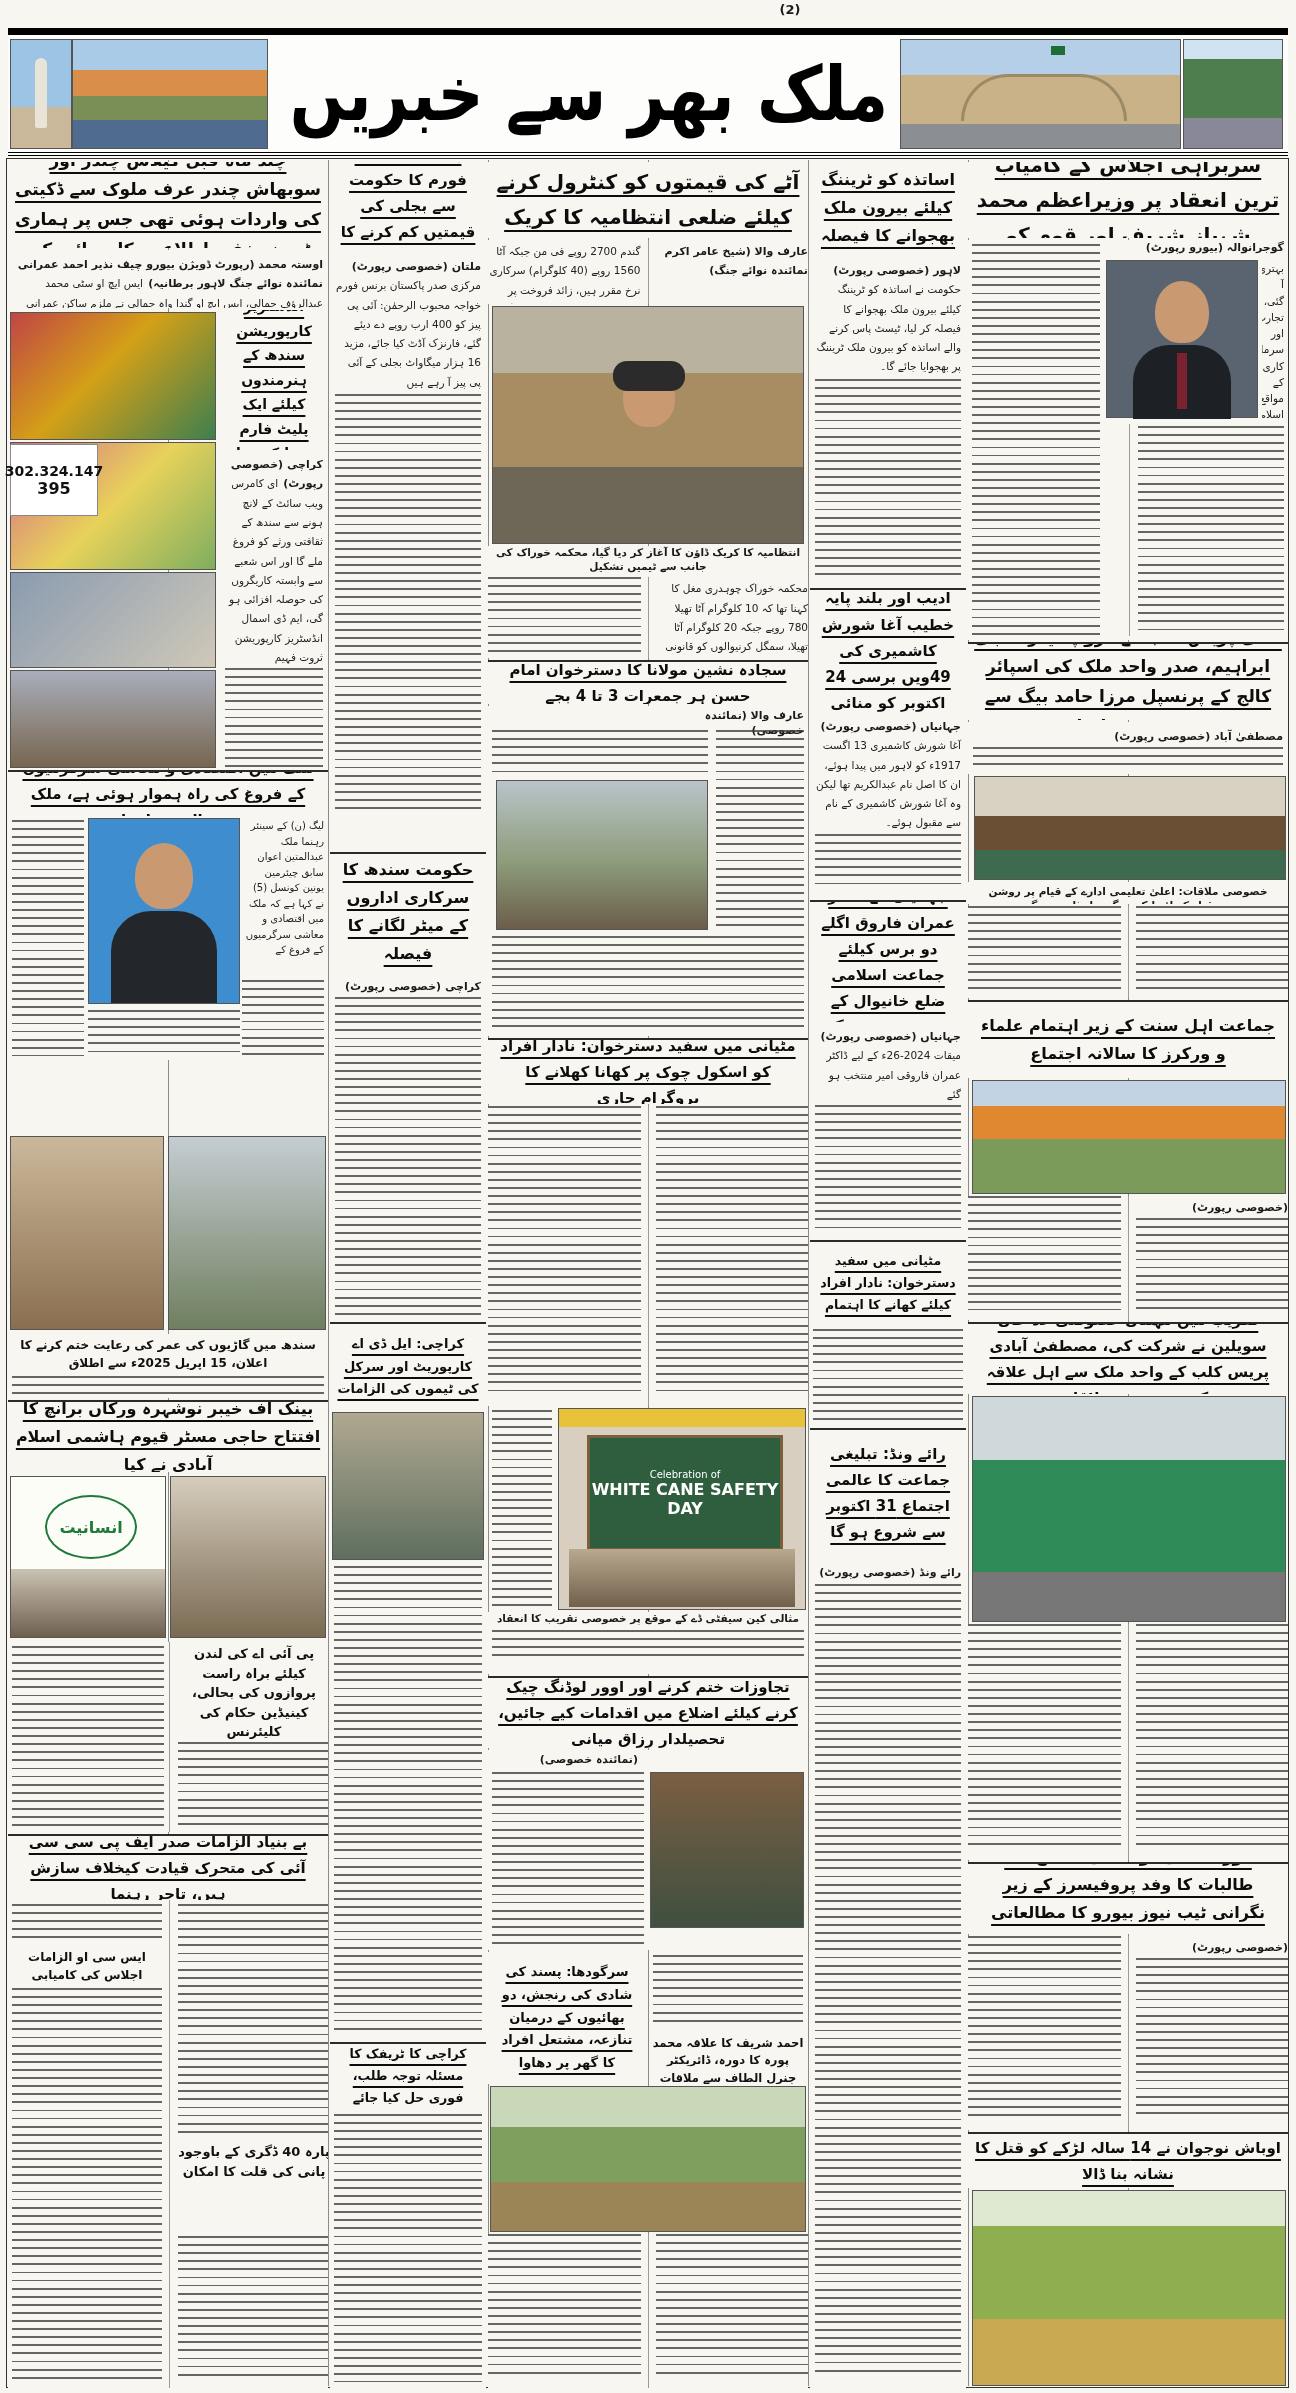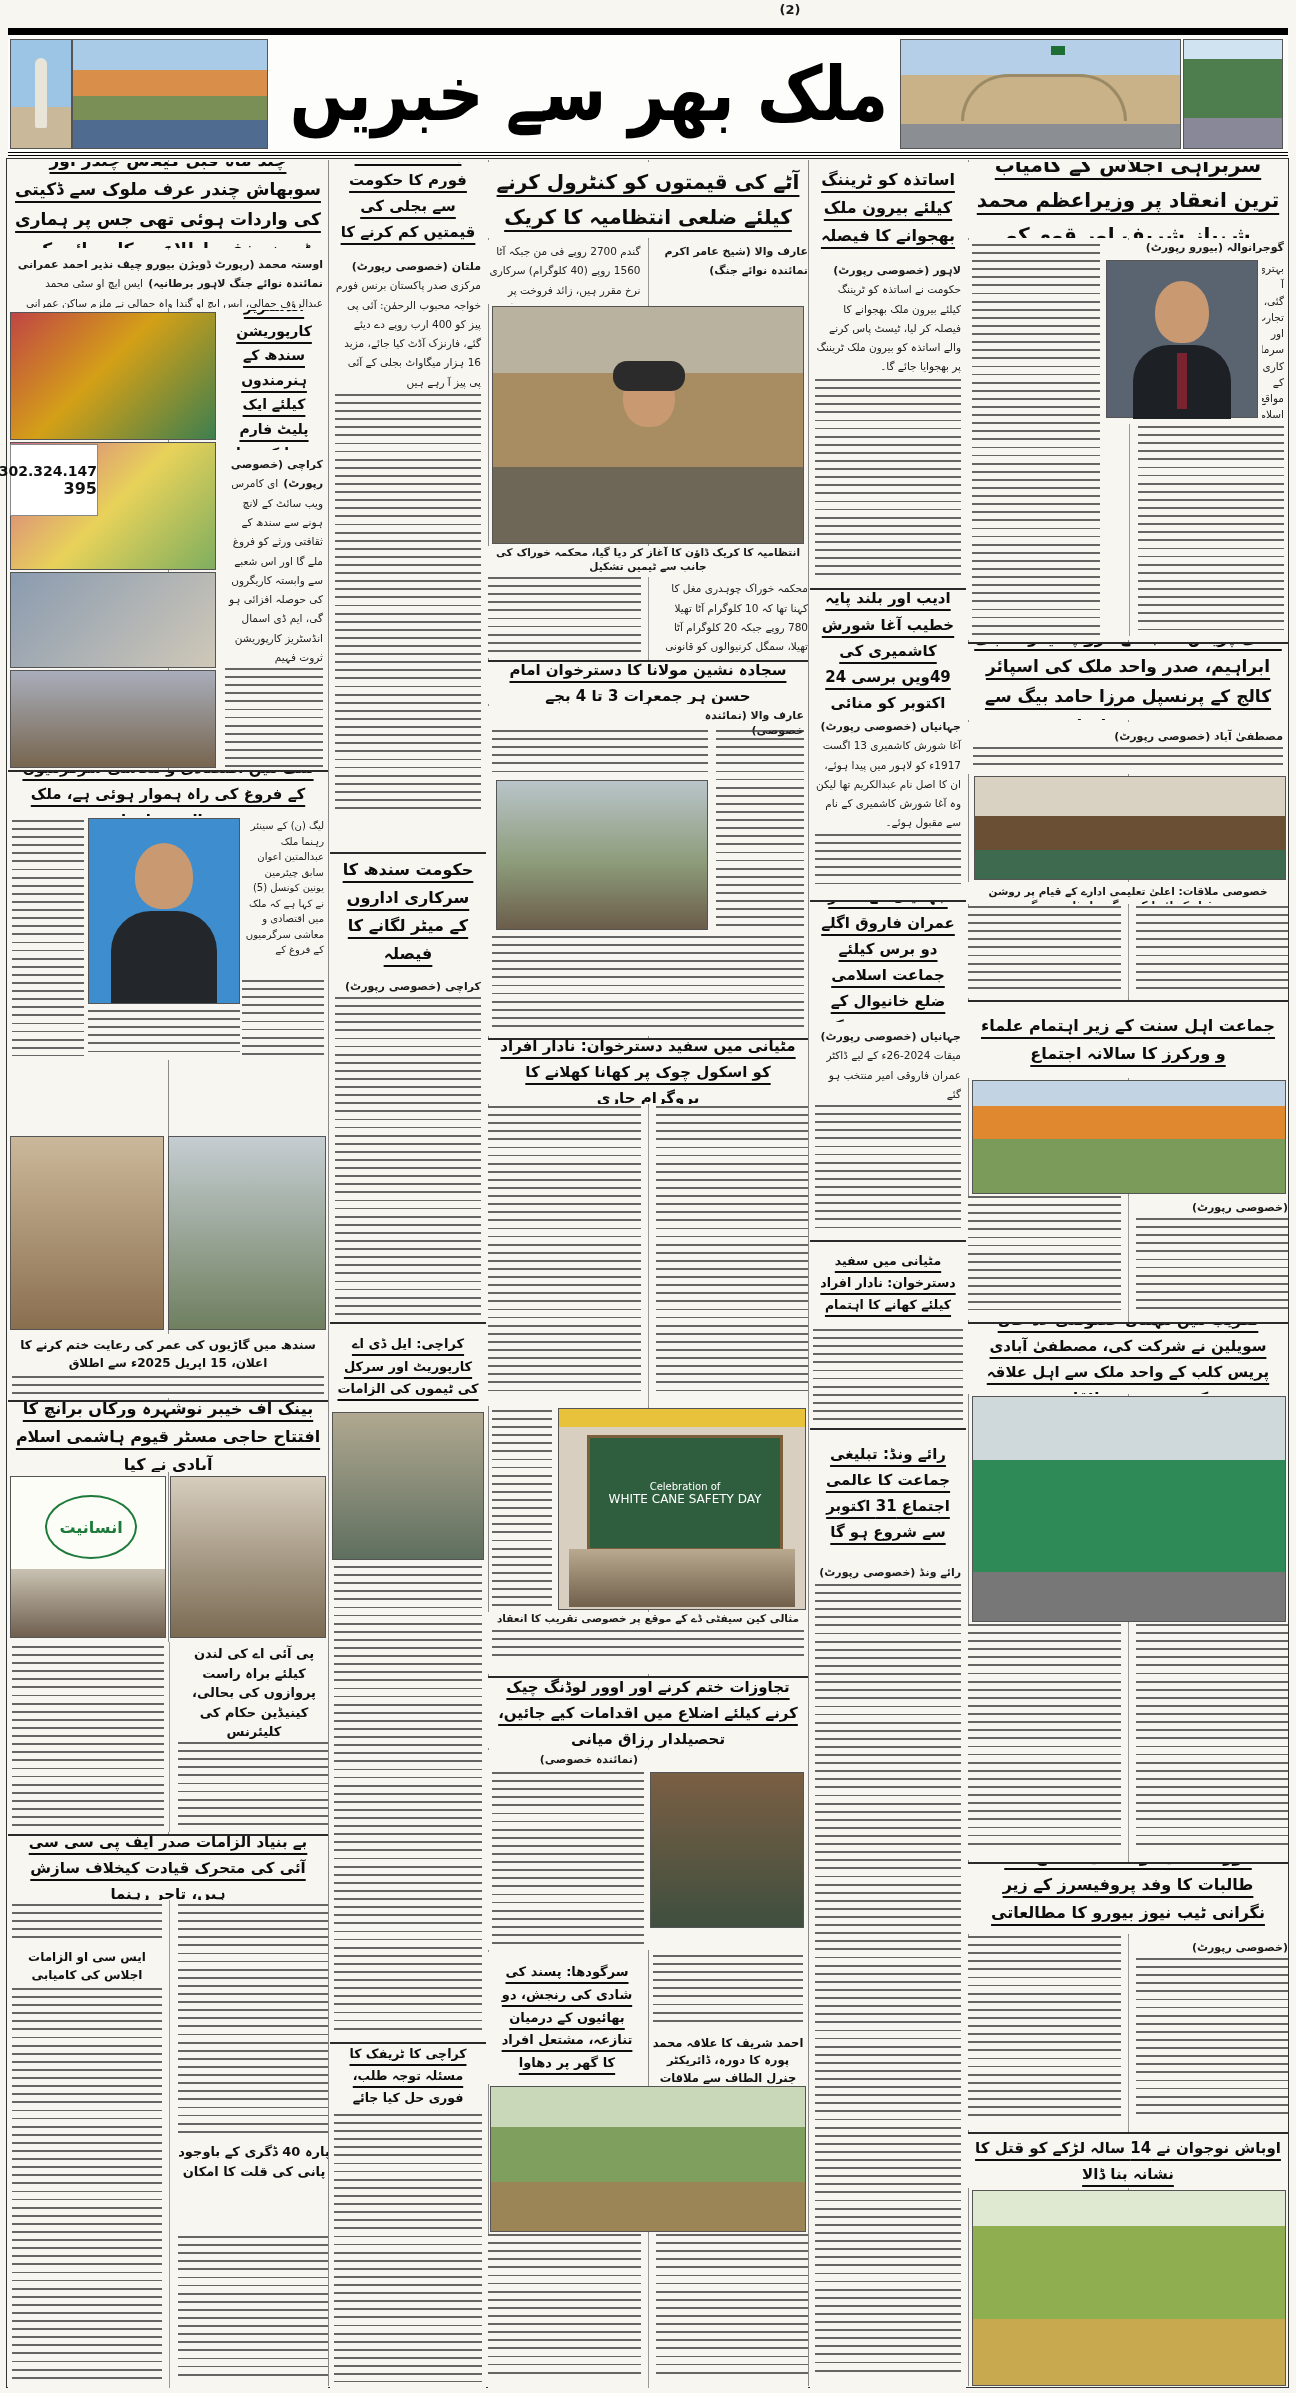--- a/index.html
+++ b/index.html
@@ -24,21 +24,21 @@
   .cap{direction:rtl;font-size:10.5px;font-weight:bold;text-align:center;line-height:1.3;}
   .vrule{position:absolute;width:1px;background:#8a8a8a;top:160px;height:2226px;}
   .vdiv{position:absolute;width:1px;background:#9a9a9a;}
   .frame{position:absolute;left:6px;top:158px;width:1283px;height:2230px;border:1.5px solid #333;box-sizing:border-box;}
   .mast{position:absolute;left:8px;top:28px;width:1280px;height:128px;border-top:7px solid #000;
         border-bottom:4px double #000;background:#fdfdfb;box-sizing:border-box;}
   .mast-title{position:absolute;left:262px;top:0;width:638px;height:117px;display:flex;align-items:center;justify-content:center;
         font-weight:900;font-size:64px;direction:rtl;transform:scaleY(1.18);color:#000;letter-spacing:-1px;}
   .boldline{direction:rtl;font-weight:bold;text-align:center;line-height:1.5;color:#111;}
   .numbox{position:absolute;background:#fff;border:1px solid #888;display:flex;flex-direction:column;
-        align-items:flex-end;justify-content:center;font-weight:bold;color:#111;}
+        align-items:center;justify-content:center;font-weight:bold;color:#111;}
   .flag{position:absolute;width:14px;height:9px;background:#1d6e34;}
   .face{position:absolute;border-radius:50% 50% 45% 45%;background:#c99a72;}
   .board{position:absolute;display:flex;flex-direction:column;align-items:center;justify-content:center;color:#fff;text-align:center;}
 </style>
 </head>
 <body>
 
 <div id="paper">
 
   <div class="abs" style="left:740px;top:2px;width:100px;height:20px;text-align:center;font-size:13px;font-weight:bold">(2)</div>
@@ -217,21 +217,21 @@
           <div class="sim" style="height:290px"></div>
         </div>
     </div>
   </div>
 
   <div class="sim abs" style="left:492px;top:1410px;width:60px;height:198px"></div>
   <div class="ph" style="left:558px;top:1408px;width:248px;height:202px;background:#d8cfc0">
     <div class="abs" style="left:0;top:0;width:246px;height:18px;background:#e8c23a"></div>
     <div class="board" style="left:28px;top:26px;width:190px;height:110px;background:#2e5e3e;border:3px solid #7a5f3a">
       <div style="font-size:10px">Celebration of</div>
-      <div style="font-size:12px;font-weight:normal">WHITE CANE SAFETY DAY</div>
+      <div style="font-size:16px;font-weight:bold">WHITE CANE SAFETY DAY</div>
     </div>
     <div class="abs" style="left:10px;top:140px;width:226px;height:58px;background:linear-gradient(180deg,#b9a98f,#70604c)"></div>
   </div>
   <div class="blk" style="left:488px;top:1612px;width:320px;height:62px">
     <div class="cap">مثالی کین سیفٹی ڈے کے موقع پر خصوصی تقریب کا انعقاد</div>
     <div class="sim" style="height:30px;margin:4px"></div>
   </div>
 
   <div class="blk hl h15 rt" style="left:488px;top:1676px;width:320px;height:72px">
       <span>تجاوزات ختم کرنے اور اوور لوڈنگ چیک کرنے کیلئے اضلاع میں اقدامات کیے جائیں، تحصیلدار رزاق میانی</span>

